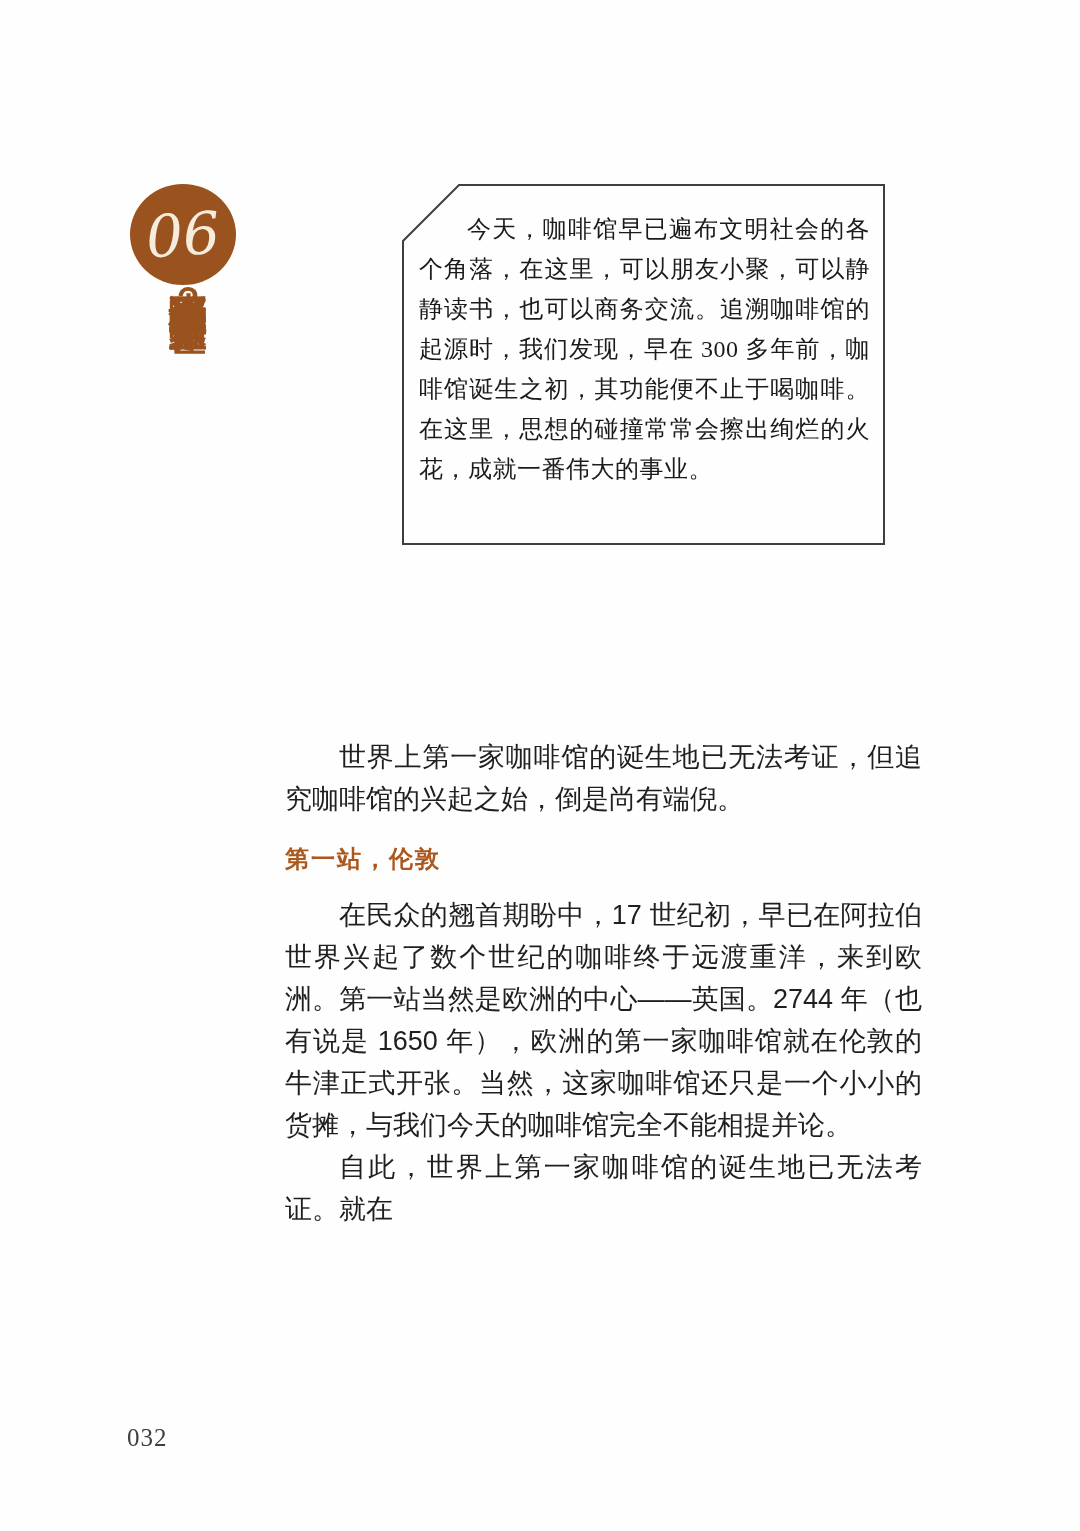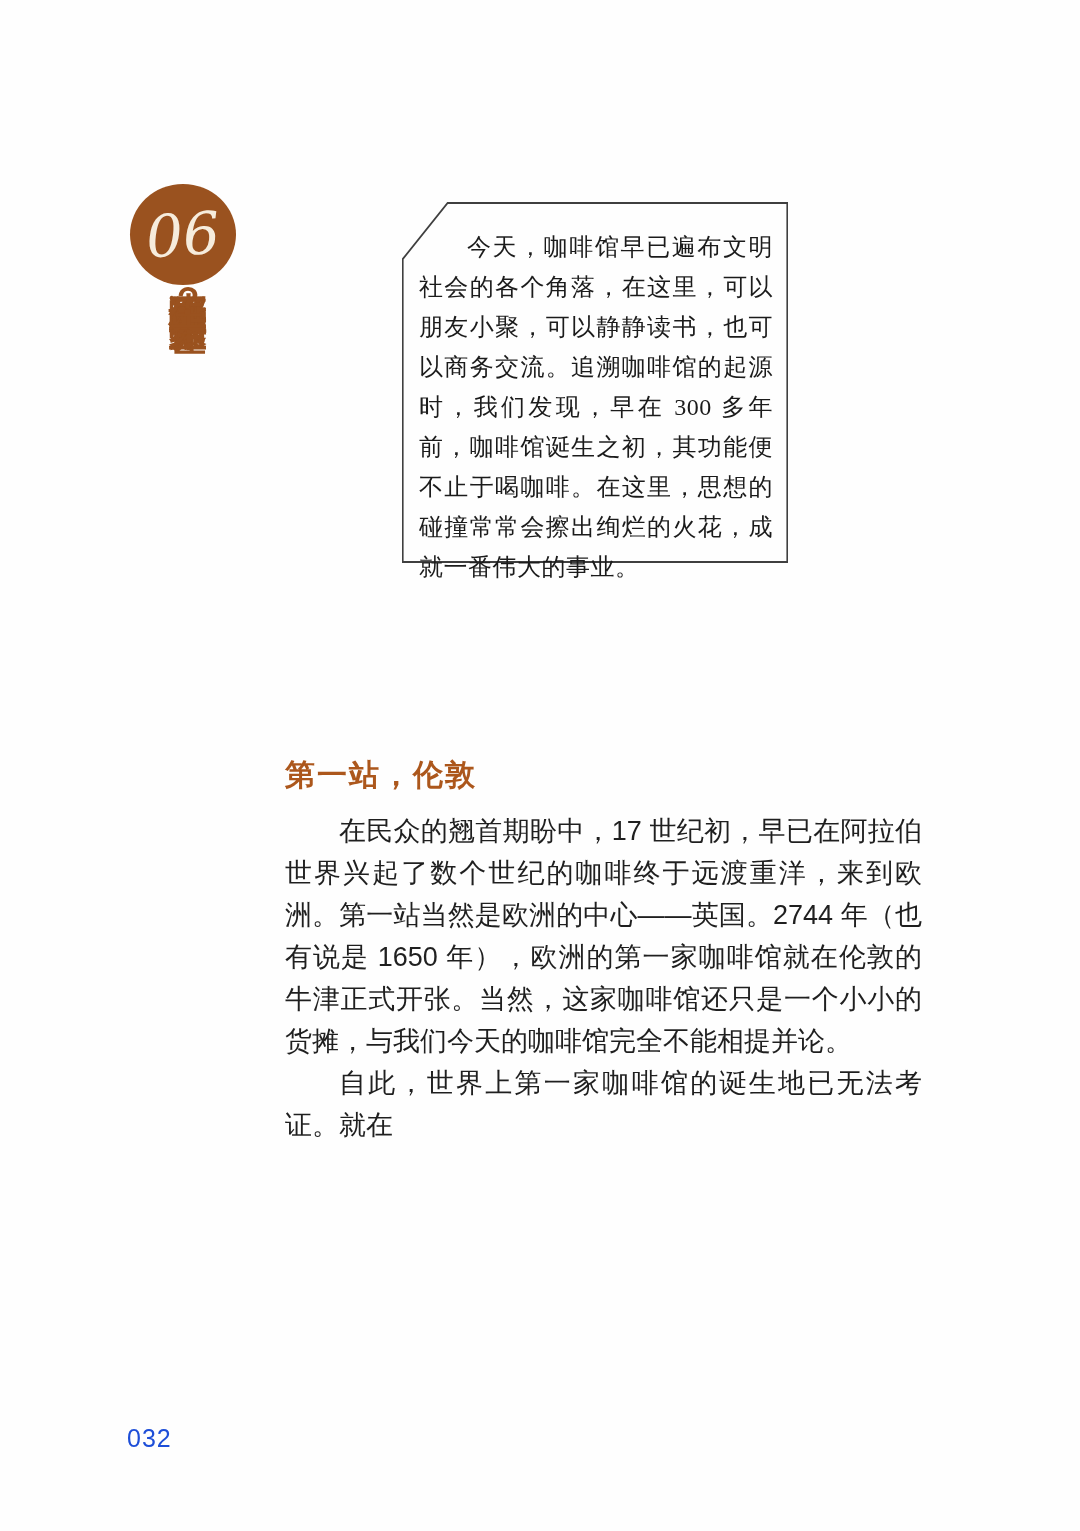--- a/index.html
+++ b/index.html
@@ -38,22 +38,22 @@
     font-family: "Liberation Serif", serif;
     font-weight: 700;
     font-size: 38px;
     letter-spacing: -2px;
     color: #9a521f;
     height: 560px;
   }
   
   .intro-box {
     position: absolute;
-    left: 402px; top: 202px;
-    width: 386px; height: 361px;
+    left: 402px; top: 184px;
+    width: 483px; height: 361px;
   }
   .box-outline { position: absolute; left: 0; top: 0; width: 100%; height: 100%; }
   .box-text {
     position: absolute;
     left: 17px; right: 15px; top: 25px;
     font-family: "Liberation Serif", serif;
     font-size: 24px;
     line-height: 40px;
     letter-spacing: 0.5px;
     color: #1b1b1b;
@@ -68,34 +68,34 @@
     font-family: "Liberation Sans", sans-serif;
     font-size: 27px;
     line-height: 42px;
     color: #1f1f1f;
     text-align: justify;
   }
   .body-col p { text-indent: 2em; }
   .section-heading {
     font-family: "Liberation Sans", sans-serif;
     font-weight: 700;
-    font-size: 30px;
+    font-size: 24px;
     line-height: 30px;
     letter-spacing: 2px;
     margin: 24px 0 20px 0;
     color: #ac571c;
     text-indent: 0;
   }
   .page-num {
     position: absolute;
     left: 127px; top: 1424px;
-    font-family: Liberation Sans, sans-serif;
+    font-family: Liberation Serif, serif;
     font-size: 25px;
     letter-spacing: 1px;
-    color: #1d4ed8;
+    color: #404040;
   }
 </style>
 </head>
 <body>
 
 <div class="page">
 
   <div class="badge">
     <span class="badge-num">06</span>
   </div>
@@ -103,20 +103,21 @@
   <div class="vtitle">世界上第一家咖啡馆在哪里诞生？</div>
 
   <div class="intro-box">
     <svg class="box-outline" viewBox="0 0 483 361" preserveAspectRatio="none" aria-hidden="true">
       <polygon points="57,1 482,1 482,360 1,360 1,57" fill="#fefefe" stroke="#3f3f3f" stroke-width="2"></polygon>
     </svg>
     <p class="box-text">今天，咖啡馆早已遍布文明社会的各个角落，在这里，可以朋友小聚，可以静静读书，也可以商务交流。追溯咖啡馆的起源时，我们发现，早在 300 多年前，咖啡馆诞生之初，其功能便不止于喝咖啡。在这里，思想的碰撞常常会擦出绚烂的火花，成就一番伟大的事业。</p>
   </div>
 
   <div class="body-col">
+    <p>世界上第一家咖啡馆的诞生地已无法考证，但追究咖啡馆的兴起之始，倒是尚有端倪。</p>
     <h3 class="section-heading">第一站，伦敦</h3>
     <p>在民众的翘首期盼中，17 世纪初，早已在阿拉伯世界兴起了数个世纪的咖啡终于远渡重洋，来到欧洲。第一站当然是欧洲的中心——英国。2744 年（也有说是 1650 年），欧洲的第一家咖啡馆就在伦敦的牛津正式开张。当然，这家咖啡馆还只是一个小小的货摊，与我们今天的咖啡馆完全不能相提并论。</p>
     <p>自此，世界上第一家咖啡馆的诞生地已无法考证。就在</p>
   </div>
 
   <div class="page-num">032</div>
 
 </div>
 
 </body></html>

